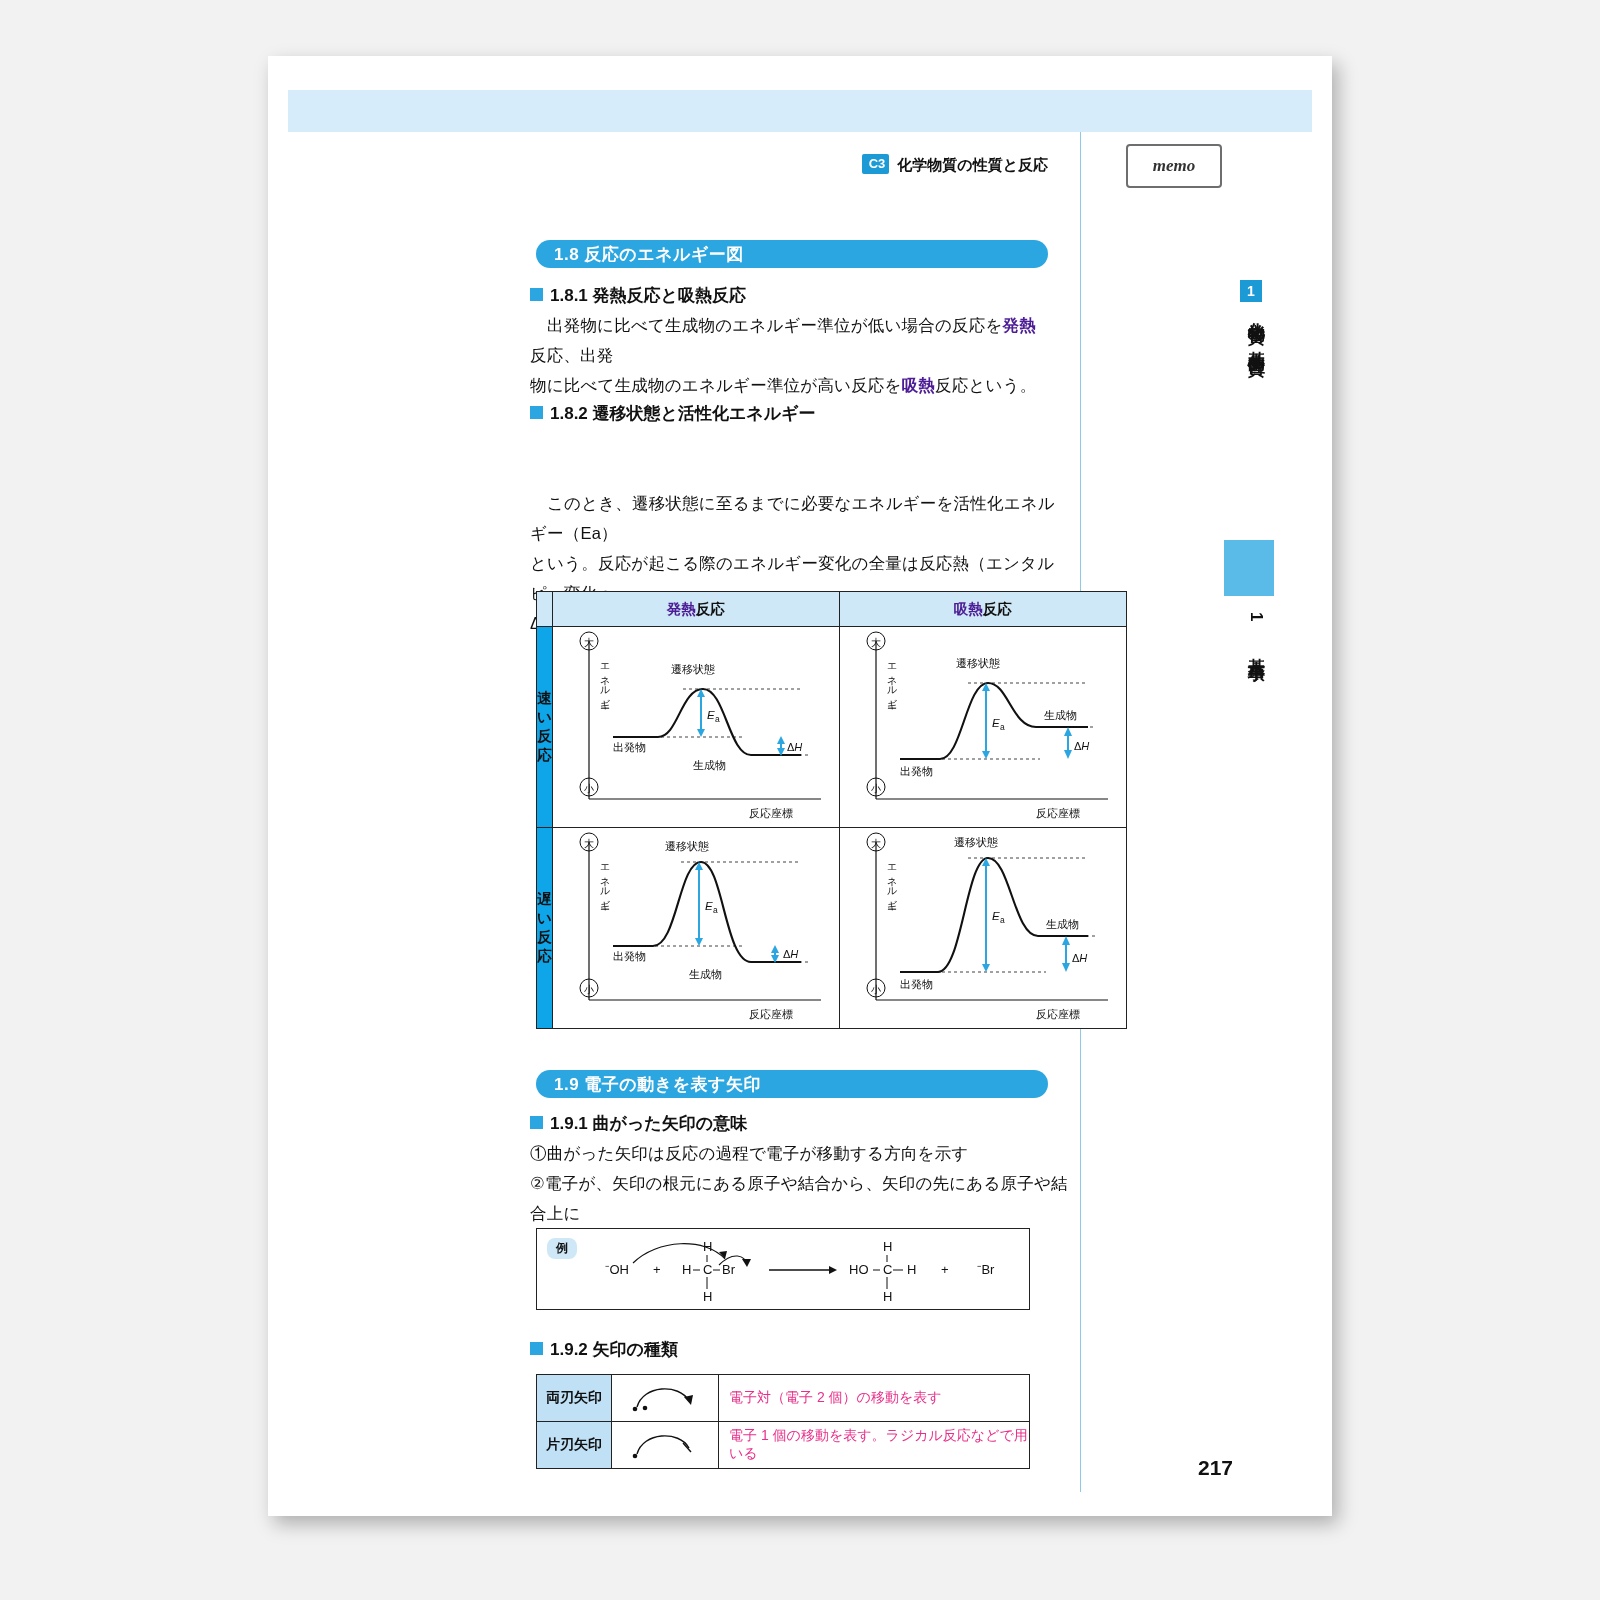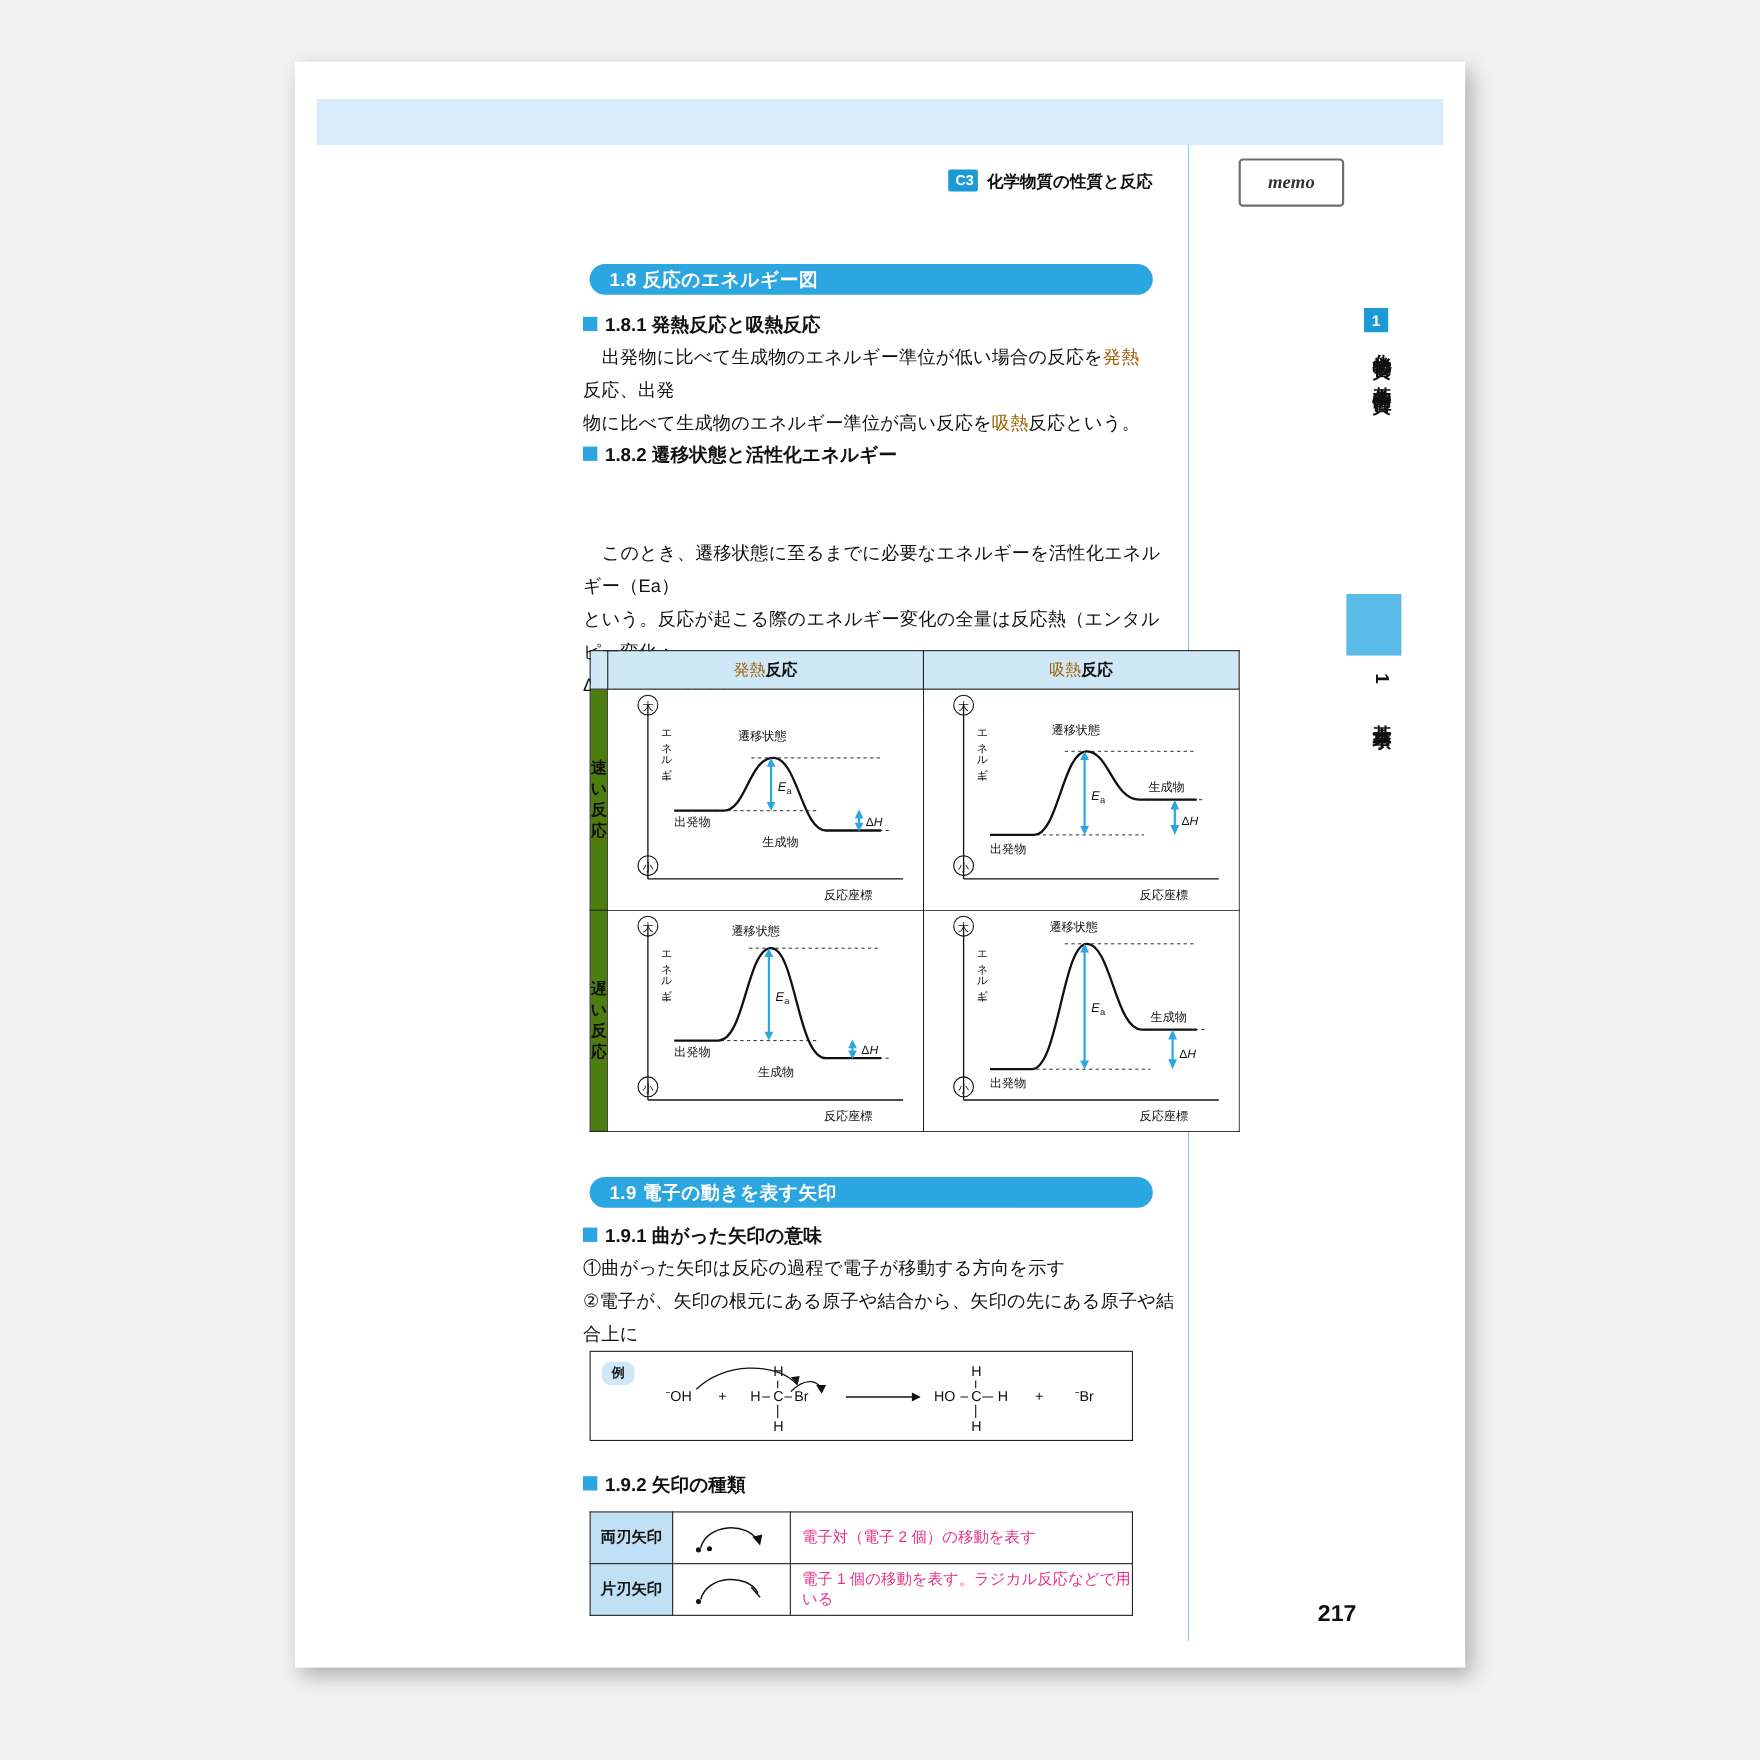--- a/index.html
+++ b/index.html
@@ -163,21 +163,21 @@
     margin-right: 7px;
   }
   .para {
     position: absolute;
     font-size: 16.5px;
     line-height: 30px;
     color: #111;
     letter-spacing: 0.2px;
   }
   .para.bold { font-weight: bold; }
-  .hl-pink { color: #a16207; font-weight: normal; }
+  .hl-pink { color: #4c1d95; font-weight: bold; }
   .indent { display: inline-block; width: 17px; }
   
   .etable {
     position: absolute;
     left: 268px;
     top: 535px;
     width: 494px;
     border: 1px solid #222;
     border-collapse: collapse;
     font-size: 13px;
@@ -188,21 +188,21 @@
   }
   .etable .hdrcell {
     background: #cfe8f7;
     text-align: center;
     font-size: 14.5px;
     font-weight: bold;
     height: 34px;
     color: #111;
   }
   .etable .rowlab {
-    background: #4d7c0f;
+    background: #0ea5e9;
     width: 76px;
     text-align: center;
     font-size: 14.5px;
     font-weight: bold;
     color: #111;
   }
   .etable .corner { background: #cfe8f7; width: 76px; }
   .cellplot { height: 200px; position: relative; background: #fff; }
   
   .atable {

